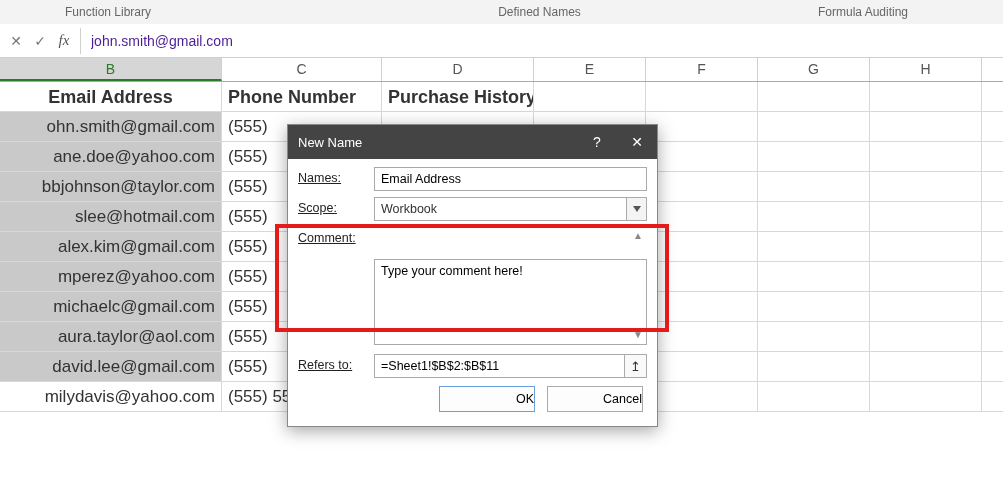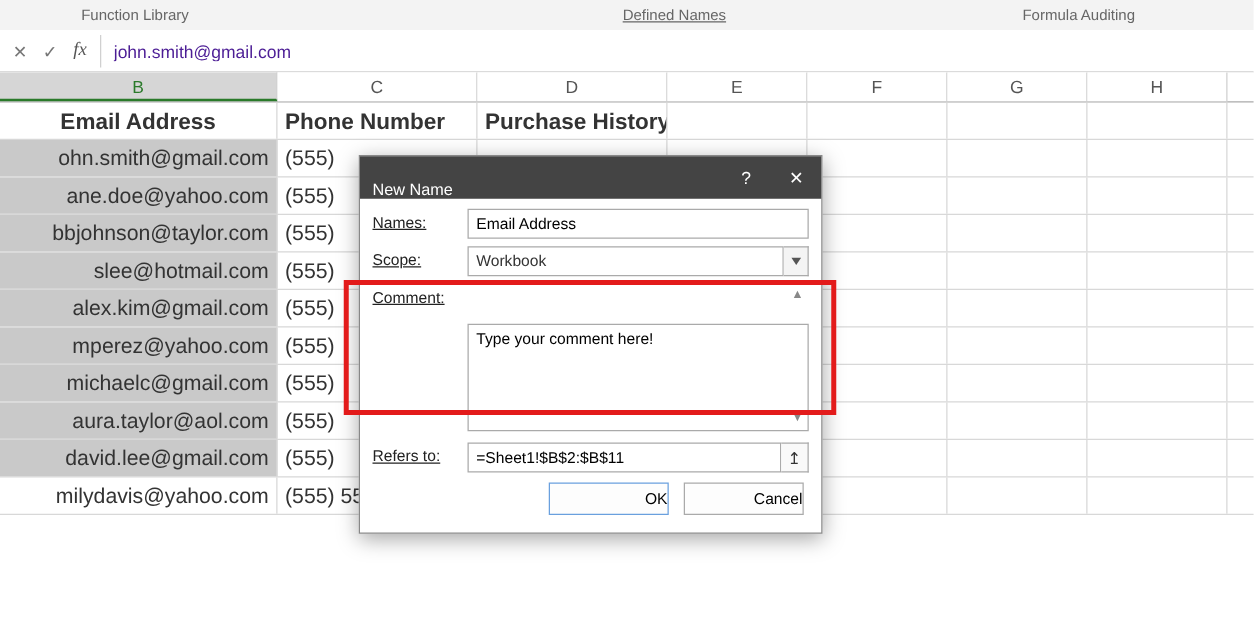--- a/index.html
+++ b/index.html
@@ -17,21 +17,21 @@
   .ribbon-groups {
     display: flex;
     height: 24px;
     background: #f3f3f3;
     color: #666;
     font-size: 12px;
     align-items: center;
   }
   .ribbon-groups div { text-align: center; }
   .rg-fl { width: 216px; }
-  .rg-dn { flex:1; text-align:center; padding-left:140px;text-decoration:underline;}
+  .rg-dn { flex:1; text-align:center; padding-left:140px;}
   .rg-fa { width: 280px; text-align:center; }
   
   .formula-row {
     display: flex;
     align-items: center;
     height: 34px;
     border-bottom: 1px solid #d0d0d0;
     padding-left: 4px;
   }
   .fb-btn {
@@ -119,21 +119,21 @@
     background: #fff;
     border: 1px solid #888;
     box-shadow: 0 4px 16px rgba(0,0,0,0.35);
     font-size: 12.5px;
   }
   .dlg-title {
     height: 34px;
     background: #444;
     color: #fff;
     display: flex;
-    align-items: flex-end;
+    align-items: center;
     padding-left: 10px;
     font-size: 13px;
   }
   .dlg-title .sp { flex:1; }
   .dlg-tbtn {
     width: 40px;
     height: 34px;
     display: flex;
     align-items: center;
     justify-content: center;

